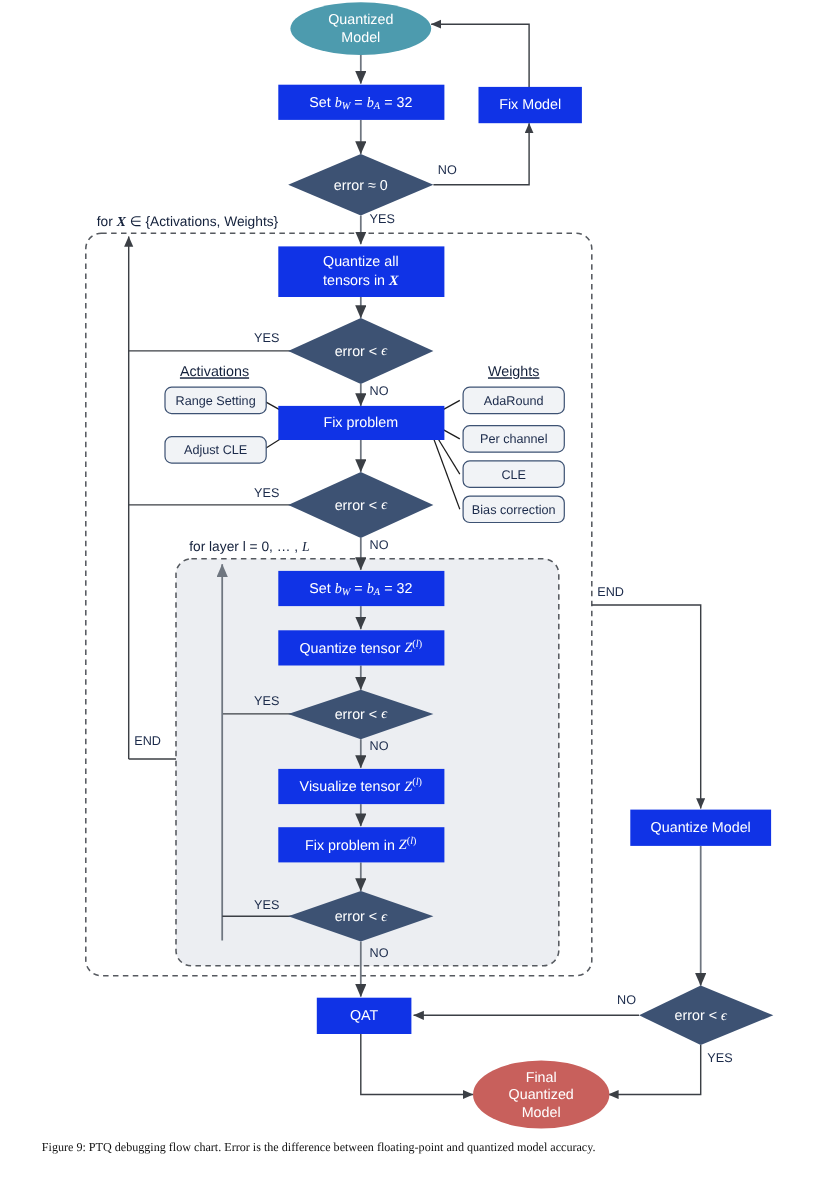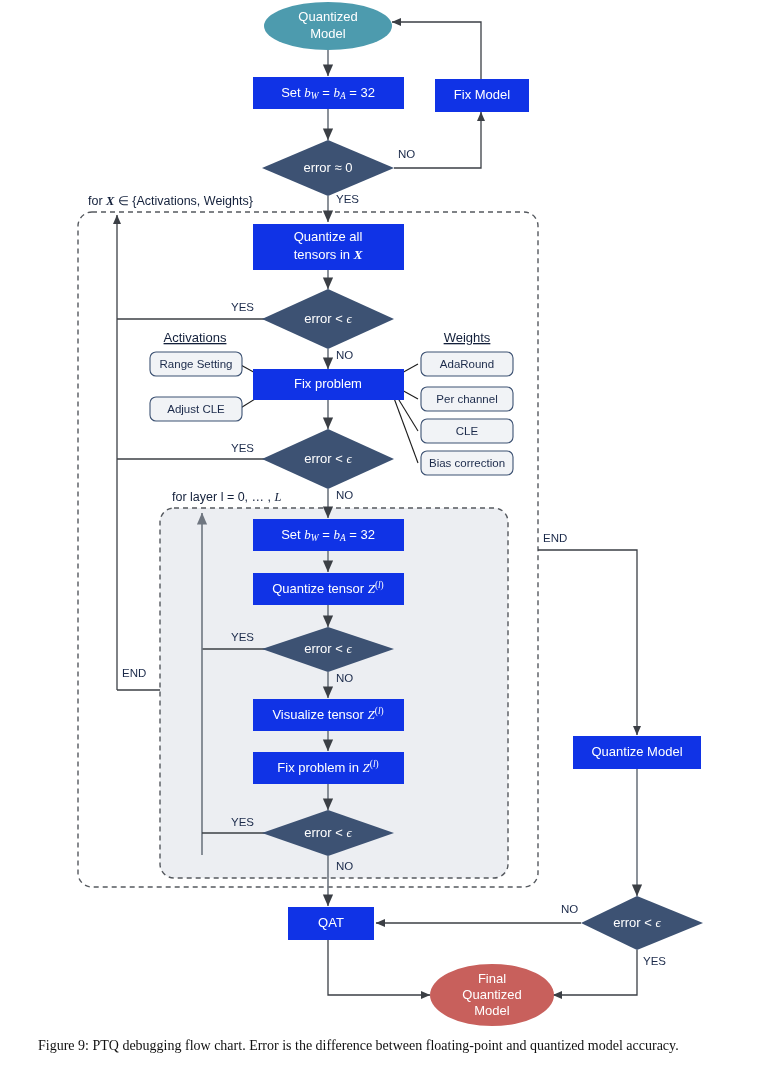--- a/index.html
+++ b/index.html
@@ -69,21 +69,21 @@
   .mathr {
     font-family: "Liberation Serif", serif;
   }
   .sup { font-size: 0.72em; }
   .caption {
     position: absolute;
     left: 38px;
     top: 1036px;
     width: 690px;
     font-family: "Liberation Serif", serif;
-    font-size: 14px;
+    font-size: 11px;
     line-height: 1.42;
     color: #111111;
   }
   .edge { stroke: #6f7680; stroke-width: 1.6; fill: none; }
   .edge-dark { stroke: #3b3f45; stroke-width: 1.3; fill: none; }
   .opt-line { stroke: #1c1c1c; stroke-width: 1.1; fill: none; }
   .proc { fill: #1033e6; }
   .dec { fill: #3d5273; }
   .term-teal { fill: #4d9bae; }
   .term-red { fill: #c8605c; }

